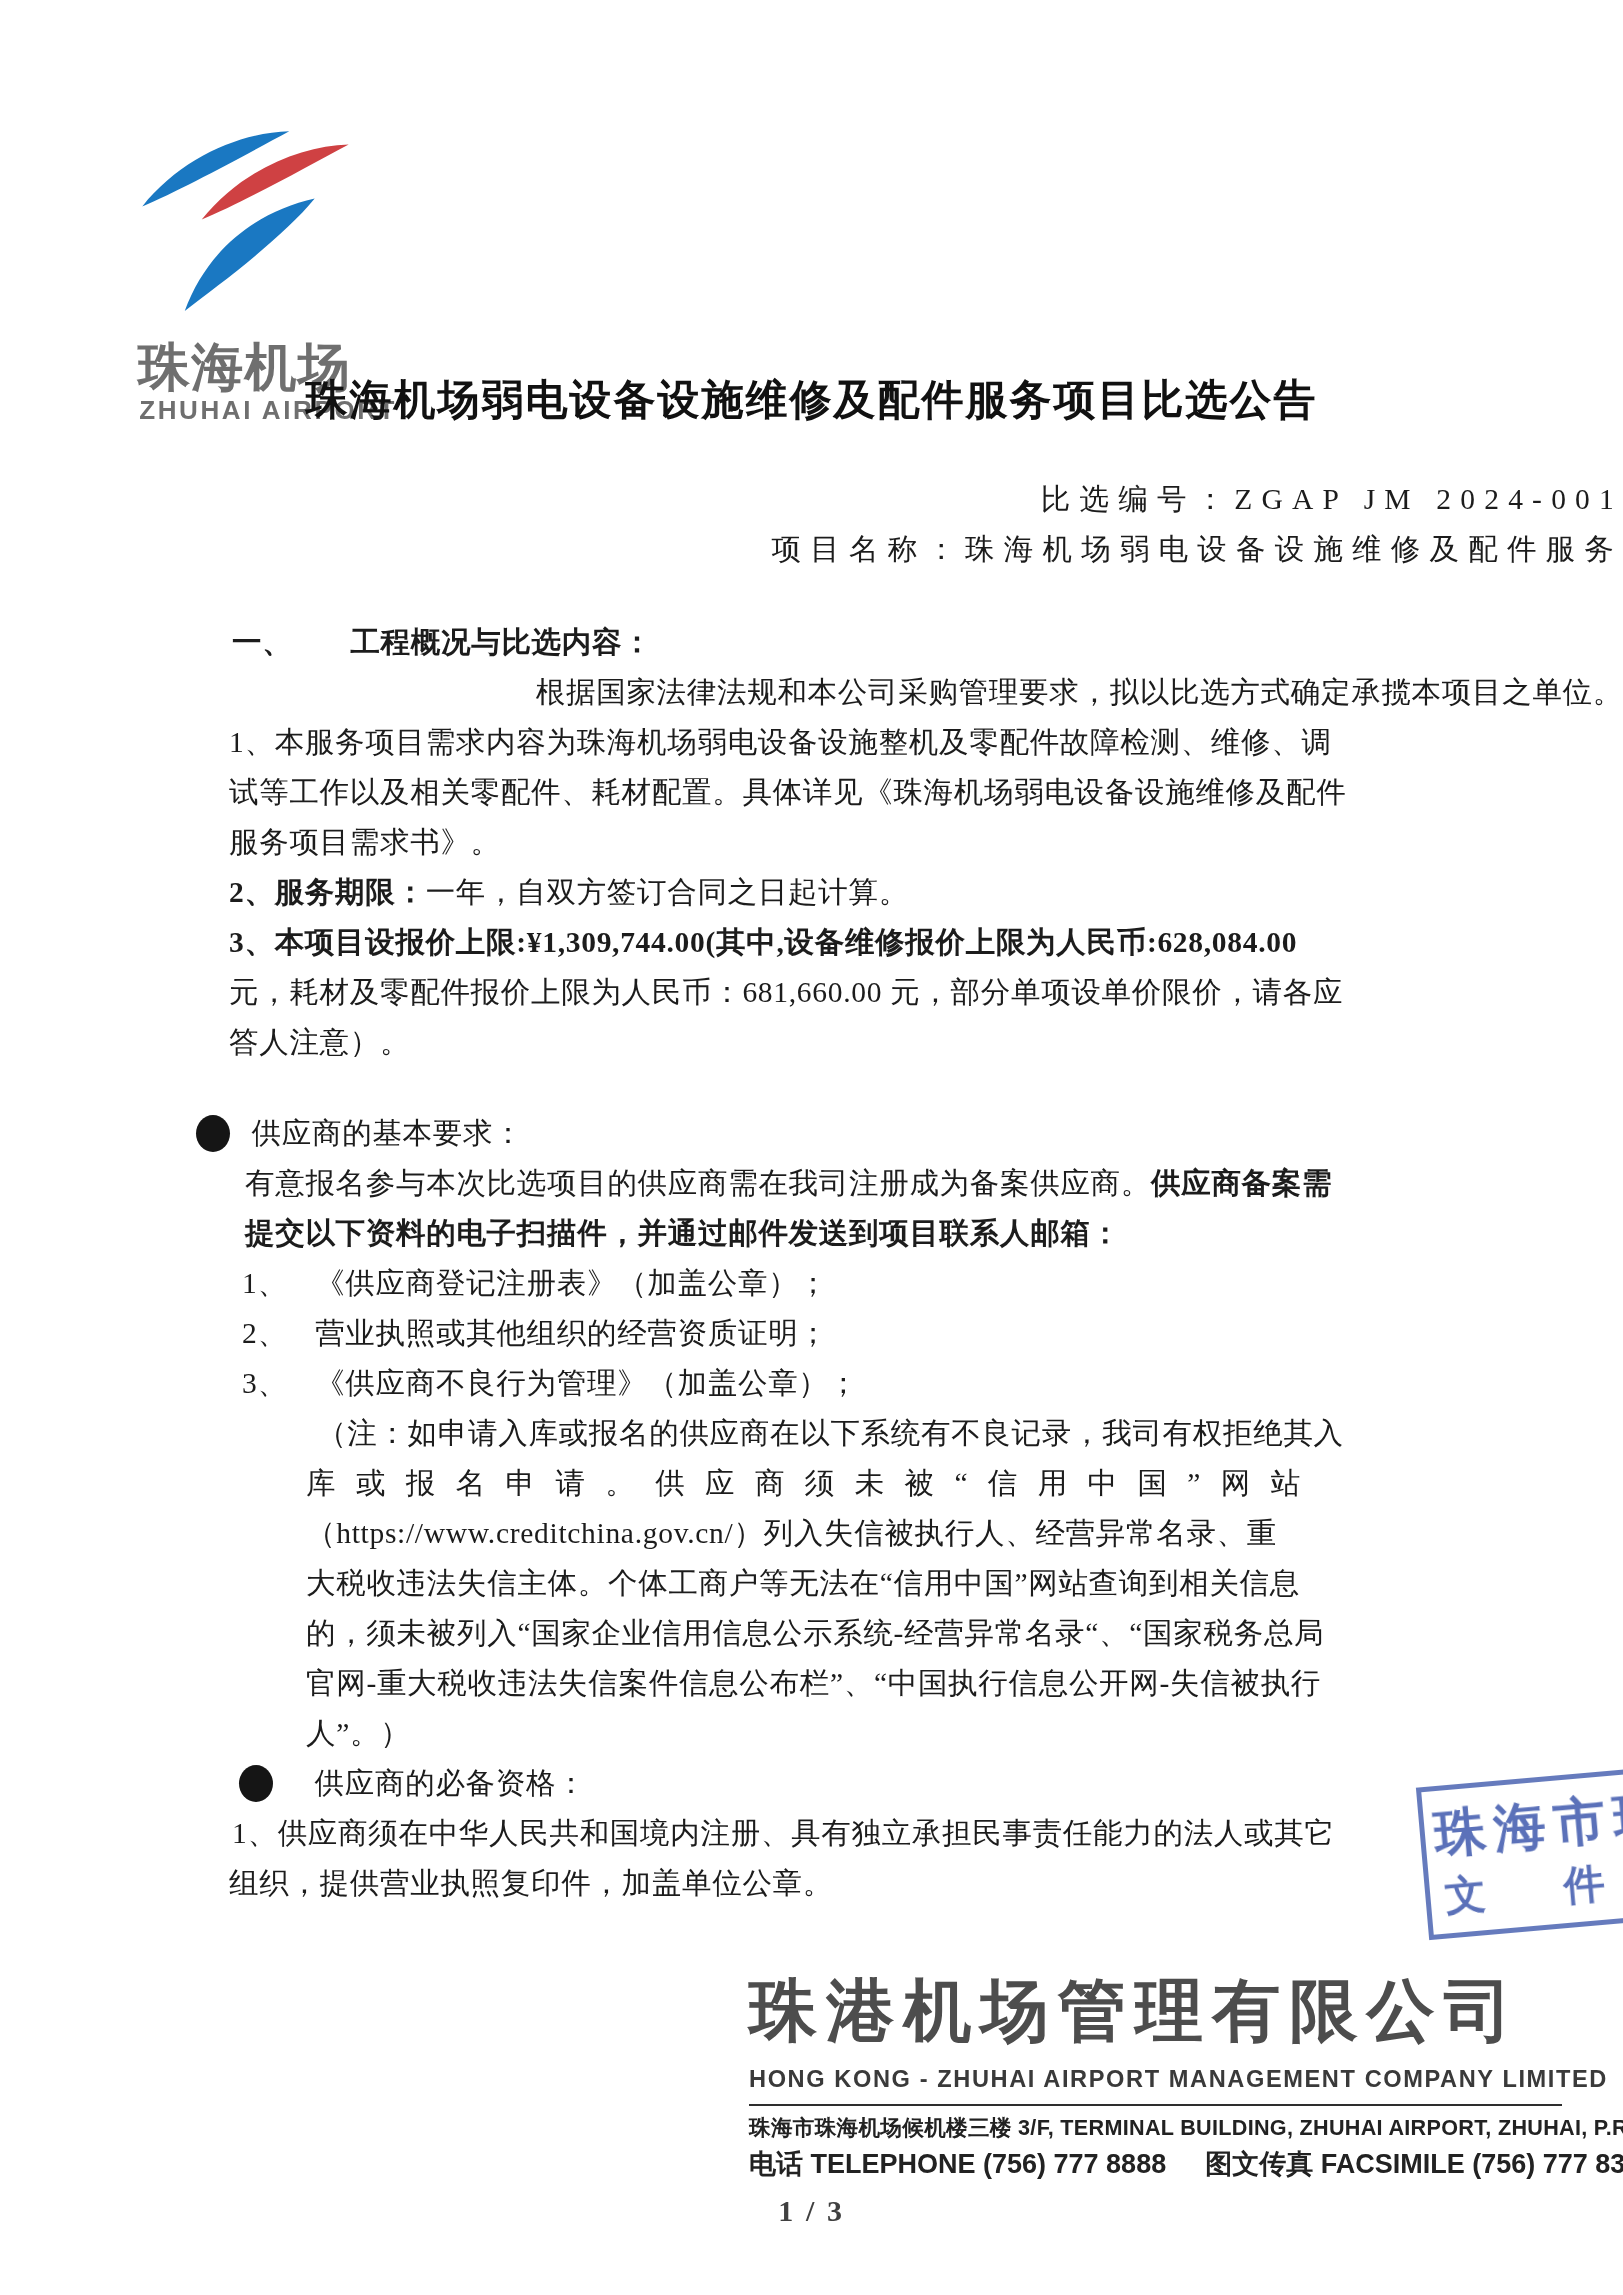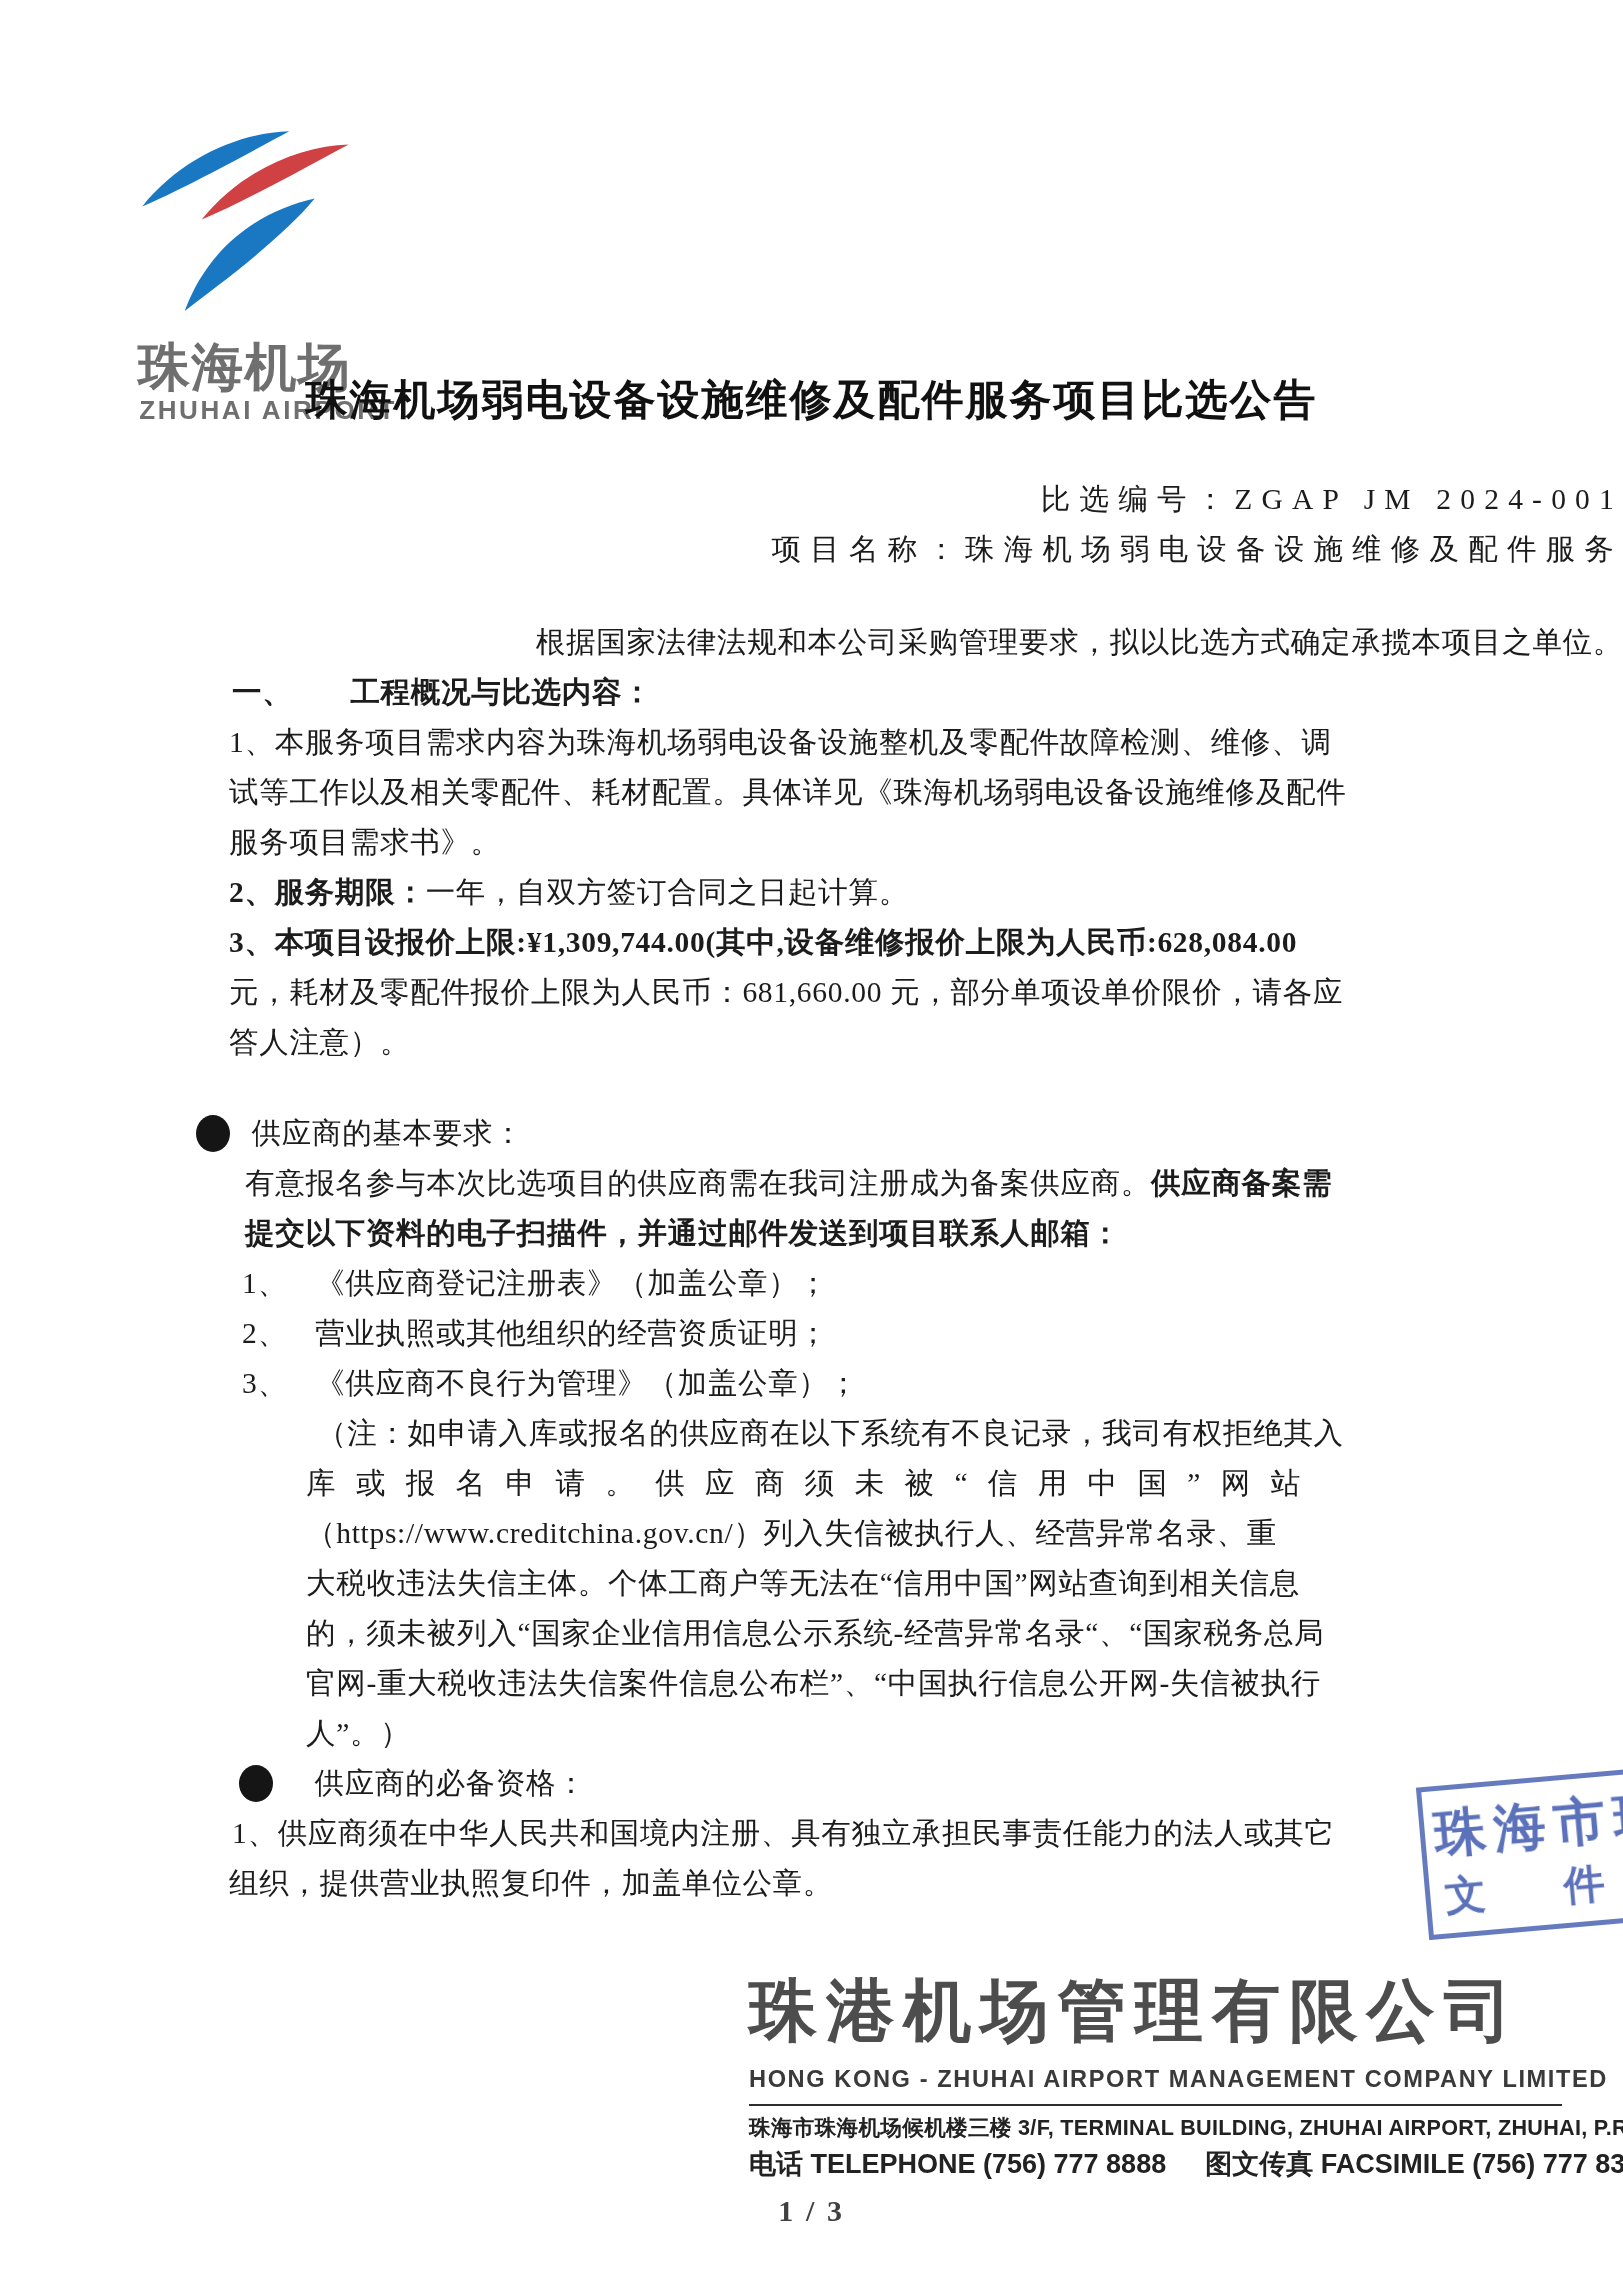--- a/index.html
+++ b/index.html
@@ -86,25 +86,25 @@
 
   <div id="body">
     <div class="line pl300 refline">
       <span>比选编号：</span><span>ZGAP JM 2024-001</span>
     </div>
     <div class="line pl300 refline">
       <span>项目名称：</span><span>珠海机场弱电设备设施维修及配件服务</span>
     </div>
 
     <div class="gap66"></div>
-    <div class="line pl300">根据国家法律法规和本公司采购管理要求，拟以比选方式确定承揽本项目之单位。</div>
-
     <div class="line pl355">
       <span class="sec-num">一、</span><span class="bold">工程概况与比选内容：</span>
     </div>
+
+    <div class="line pl300">根据国家法律法规和本公司采购管理要求，拟以比选方式确定承揽本项目之单位。</div>
     <div class="line pl350">1、本服务项目需求内容为珠海机场弱电设备设施整机及零配件故障检测、维修、调</div>
     <div class="line pl350">试等工作以及相关零配件、耗材配置。具体详见《珠海机场弱电设备设施维修及配件</div>
     <div class="line pl350">服务项目需求书》。</div>
     <div class="line pl350">
       <span class="bold">2、服务期限：</span><span>一年，自双方签订合同之日起计算。</span>
     </div>
     <div class="line pl350 bold">3、本项目设报价上限:¥1,309,744.00(其中,设备维修报价上限为人民币:628,084.00</div>
     <div class="line pl350">元，耗材及零配件报价上限为人民币：681,660.00 元，部分单项设单价限价，请各应</div>
     <div class="line pl350">答人注意）。</div>
 

